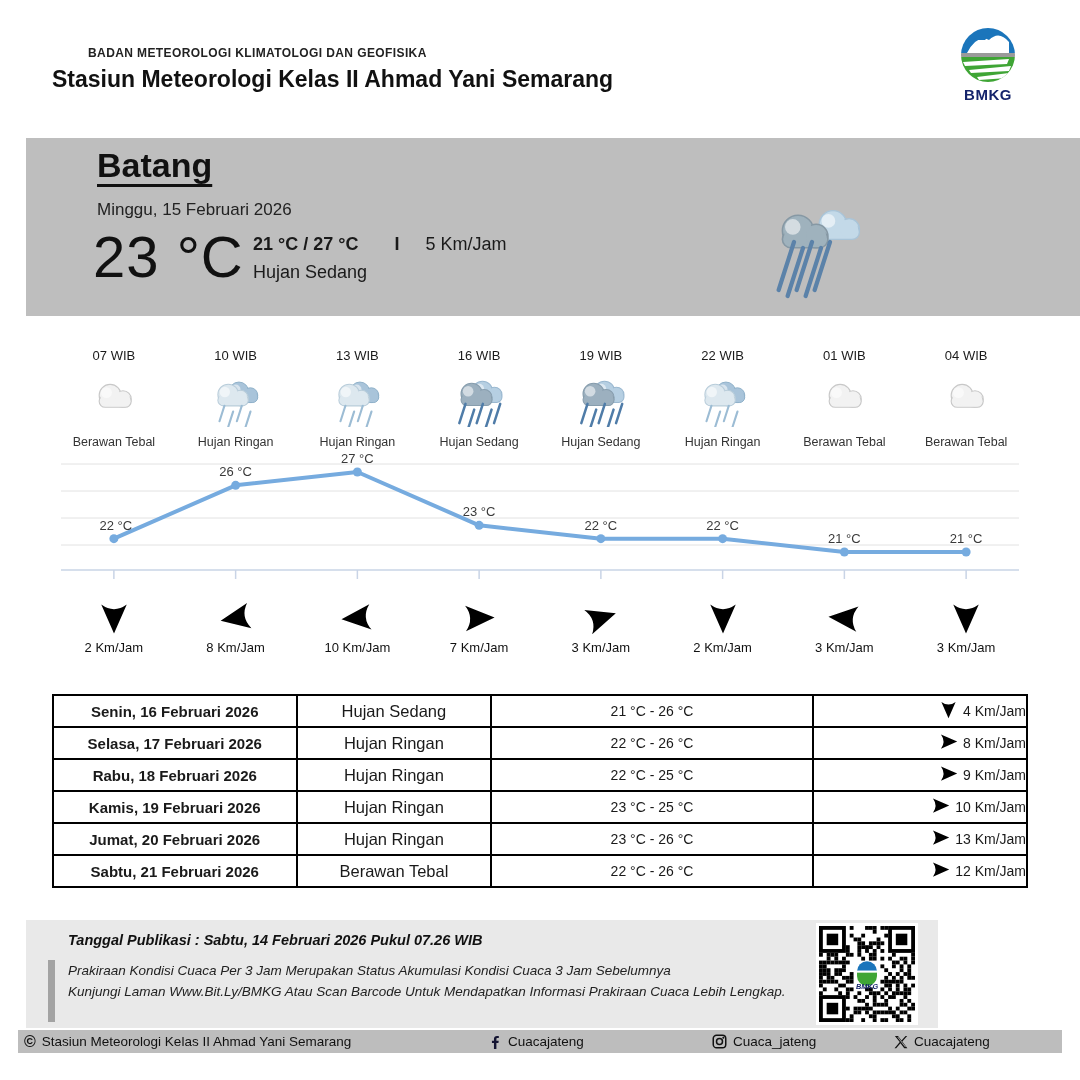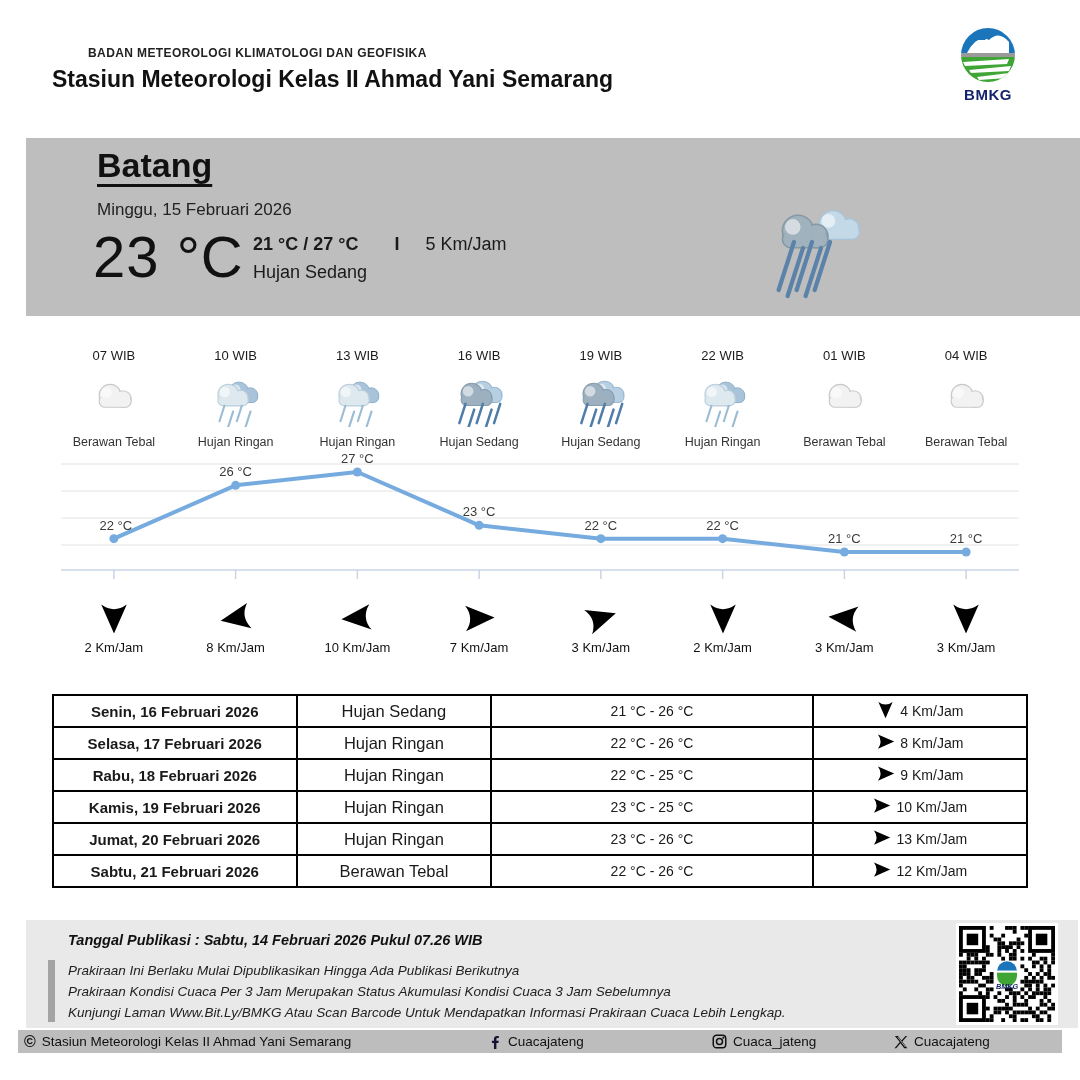--- a/index.html
+++ b/index.html
@@ -41,23 +41,23 @@
   .wcol { flex:1; display:flex; flex-direction:column; align-items:center; }
   .warrow { height:40px; display:flex; align-items:center; justify-content:center; }
   .wlabel { font-size:13px; color:#111; margin-top:2px; white-space:nowrap; }
   
   .daily { position:absolute; left:52px; top:694px; width:976px; border-collapse:collapse; }
   .daily td { border:2px solid #000; height:32px; text-align:center; vertical-align:middle; background:#fff; }
   .td-date { width:25%; font-size:15px; font-weight:700; }
   .td-cond { width:20%; font-size:16.5px; }
   .td-temp { width:33%; font-size:14px; }
   .td-wind { width:22%; font-size:14px; }
-  .wind-cell { display:flex; align-items:center; justify-content:center; gap:5px; }
+  .wind-cell { display:flex; align-items:center; justify-content:flex-end; gap:5px; }
   
-  .footer { position:absolute; left:26px; top:920px; width:1052px; height:108px; background:#e9e9e9; font-style:italic; }
+  .footer { position:absolute; left:26px; top:920px; width:912px; height:108px; background:#e9e9e9; font-style:italic; }
   .pub-line { position:absolute; left:42px; top:12px; font-size:14.5px; font-weight:700; color:#111; }
   .accent-bar { position:absolute; left:22px; top:40px; width:7px; height:62px; background:#a3a3a3; }
   .foot-lines { position:absolute; left:42px; top:40px; }
   .foot-lines div { font-size:13.5px; color:#222; line-height:21px; }
   .qr-box { position:absolute; right:20px; top:3px; width:102px; height:102px; background:#fff; display:flex; align-items:center; justify-content:center; }
   
   .bottombar { position:absolute; left:18px; top:1030px; width:1044px; height:23px; background:#bdbdbd; font-size:13.5px; color:#111; }
   .bb-item { position:absolute; top:0; height:23px; display:flex; align-items:center; gap:6px; }
   .bb-copy { left:6px; }
   .bb-fb { left:470px; }
@@ -520,21 +520,20 @@
        </div>
      </td>
         </tr>
       </tbody>
   </table>
 
   <div class="footer">
     <div class="pub-line">Tanggal Publikasi : Sabtu, 14 Februari 2026 Pukul 07.26 WIB</div>
     <div class="accent-bar"></div>
     <div class="foot-lines" id="foot-lines">
-        <div>Prakiraan Ini Berlaku Mulai Dipublikasikan Hingga Ada Publikasi Berikutnya</div>
         <div>Prakiraan Kondisi Cuaca Per 3 Jam Merupakan Status Akumulasi Kondisi Cuaca 3 Jam Sebelumnya</div>
         <div>Kunjungi Laman Www.Bit.Ly/BMKG Atau Scan Barcode Untuk Mendapatkan Informasi Prakiraan Cuaca Lebih Lengkap.</div>
       </div>
     <div class="qr-box">
       <svg id="qr-svg" width="96" height="96" viewBox="0 0 25 25">
           <rect x="8" y="0" width="1" height="1" fill="#000"></rect>
           <rect x="12" y="0" width="1" height="1" fill="#000"></rect>
           <rect x="13" y="0" width="1" height="1" fill="#000"></rect>
           <rect x="14" y="0" width="1" height="1" fill="#000"></rect>
           <rect x="16" y="0" width="1" height="1" fill="#000"></rect>

